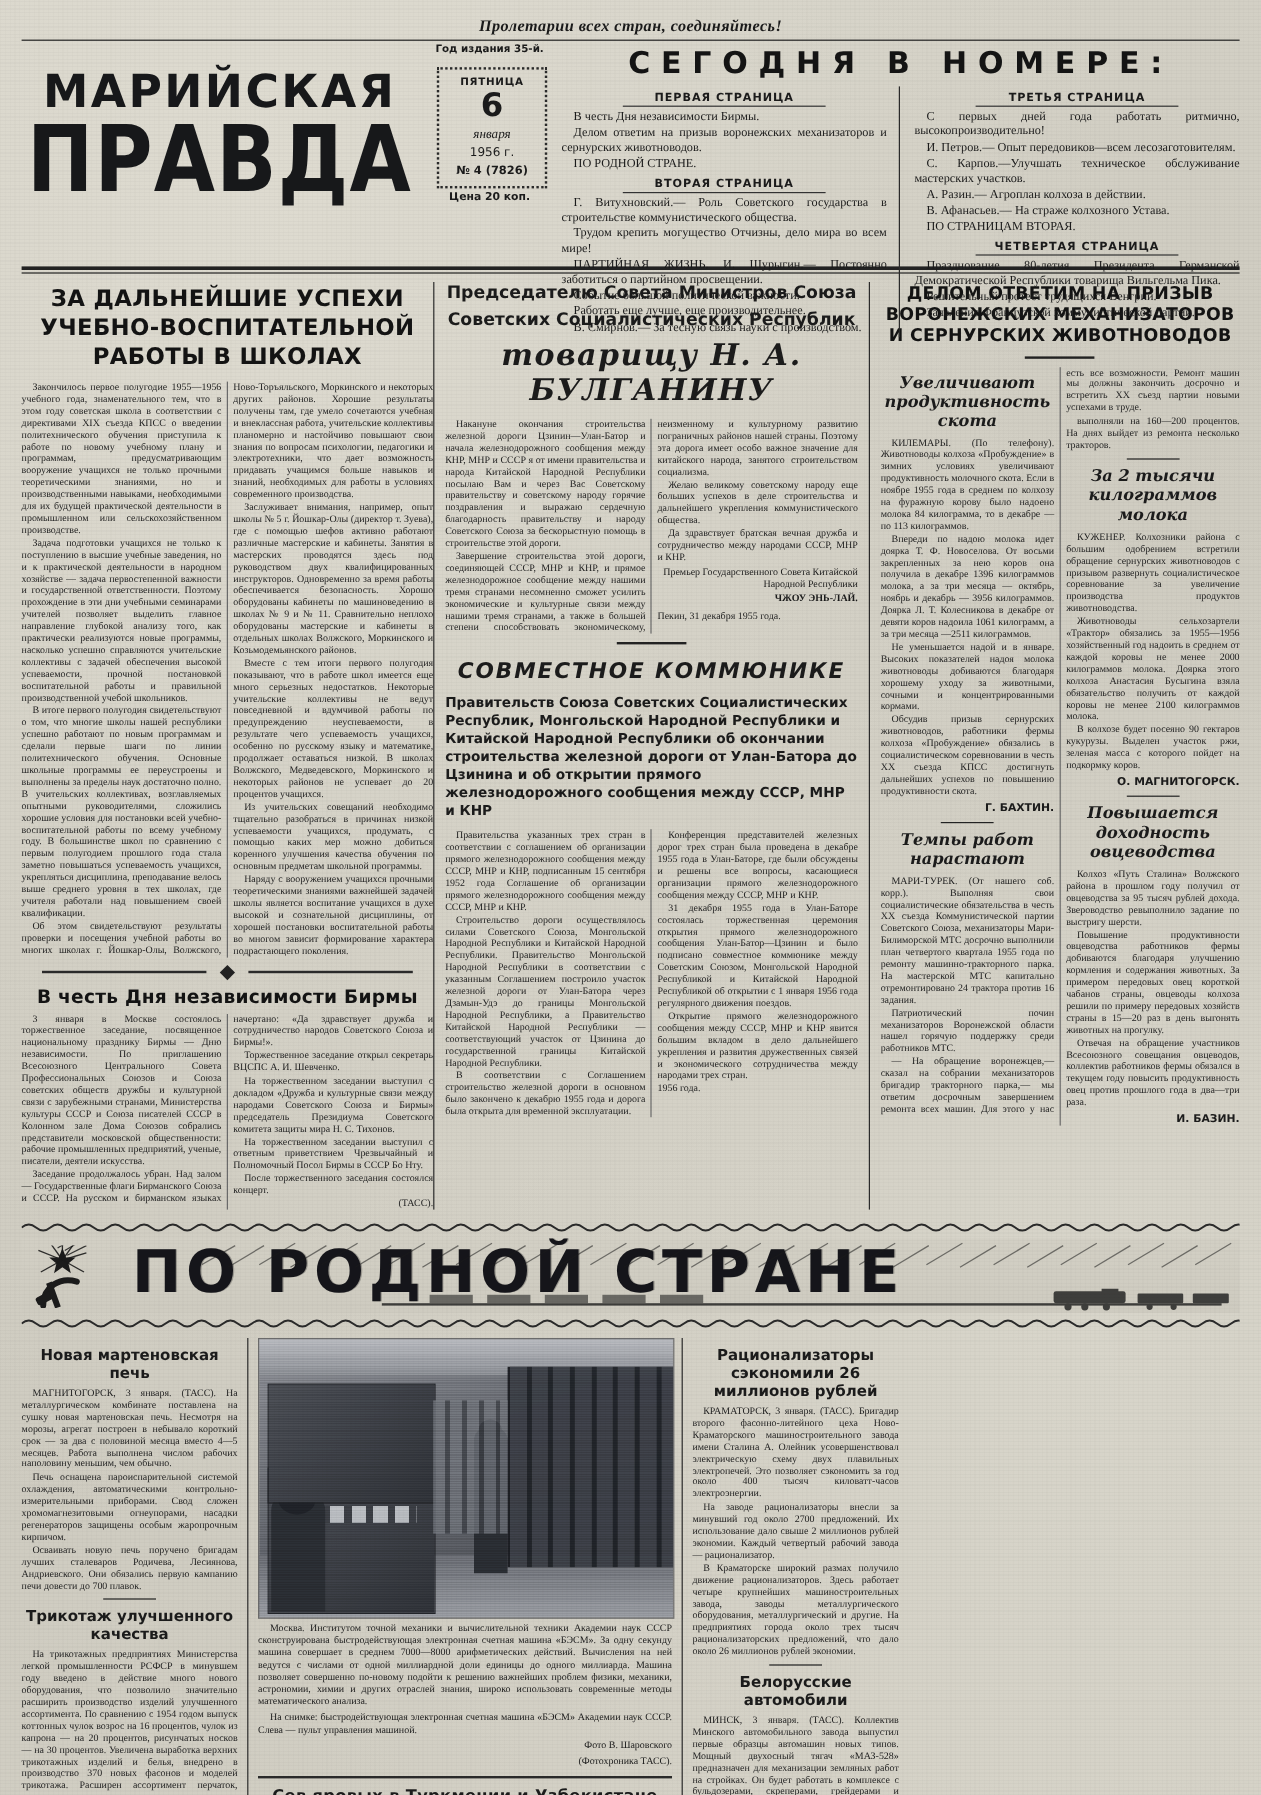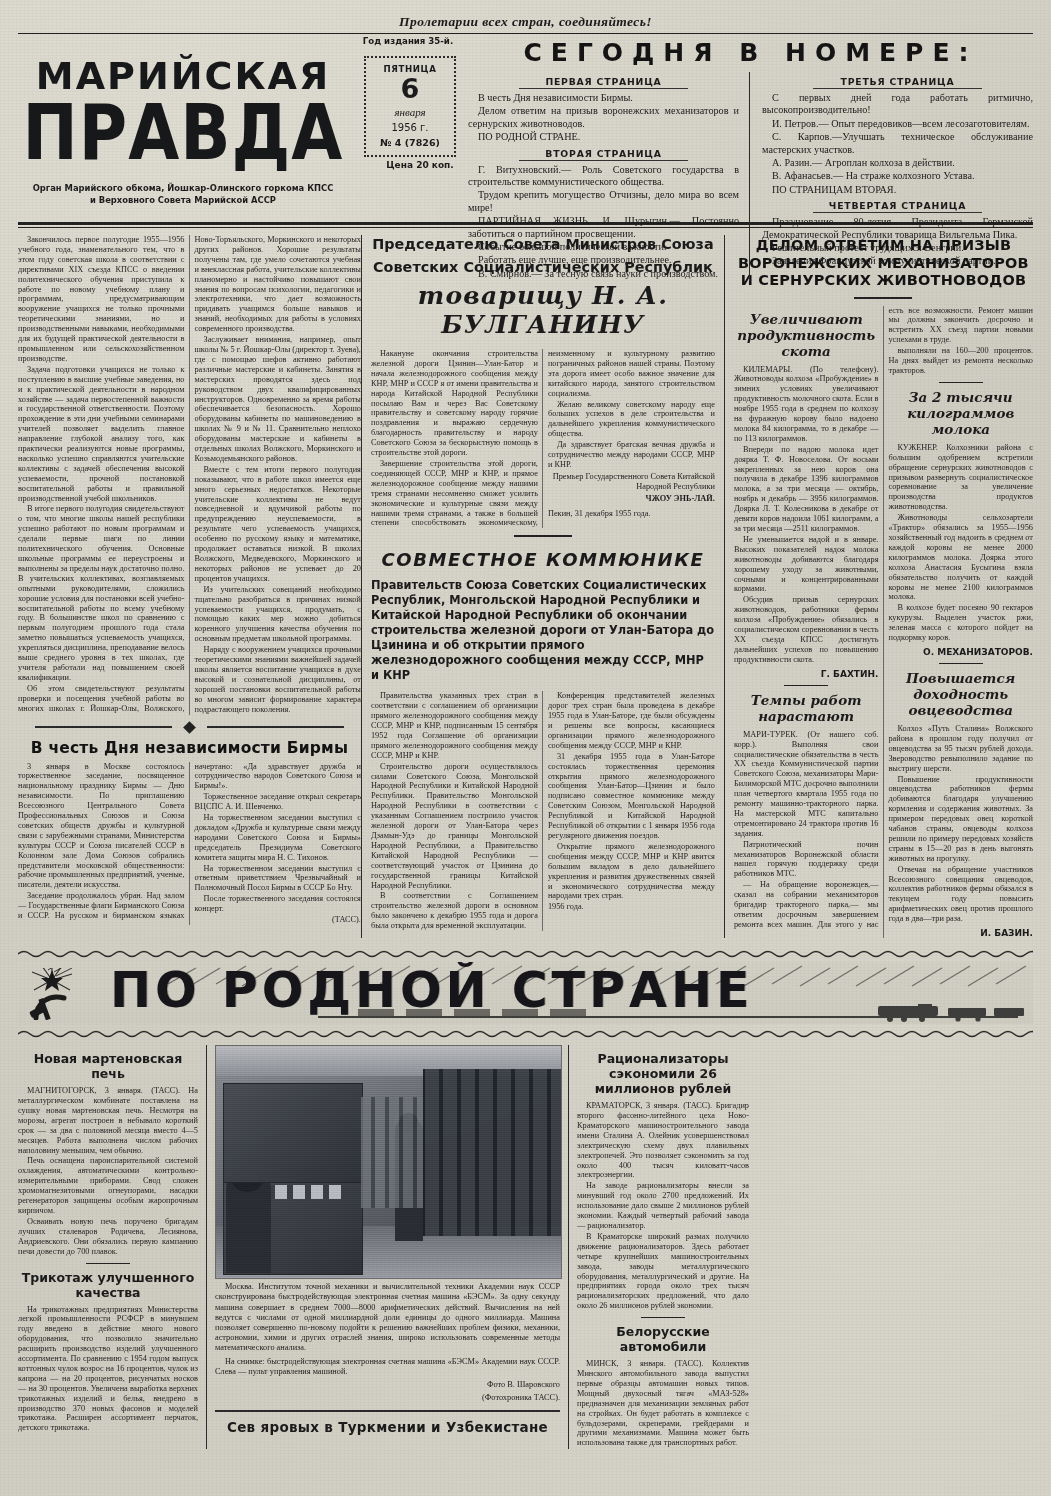--- a/index.html
+++ b/index.html
@@ -56,21 +56,21 @@
     position:absolute;left:346px;top:18px;width:84px;text-align:center;
     border:2px dotted #2a2a2a;padding:6px 2px 5px 2px;
   }
   .god{position:absolute;left:340px;top:-2px;width:100px;font-size:8.6px;font-weight:bold;
     font-family:"DejaVu Sans",sans-serif;text-align:center;}
   .d-day{font-family:"DejaVu Sans",sans-serif;font-size:8.6px;font-weight:bold;letter-spacing:.6px;}
   .d-num{font-family:"DejaVu Sans",sans-serif;font-size:27px;font-weight:bold;line-height:30px;}
   .d-mon{font-style:italic;font-size:11px;line-height:16px;}
   .d-year{font-size:10px;line-height:15px;font-family:"DejaVu Sans",sans-serif;}
   .d-no{font-size:9.5px;line-height:15px;font-family:"DejaVu Sans",sans-serif;font-weight:bold;}
-  .price{position:absolute;left:352px;top:122px;width:100px;text-align:center;
+  .price{position:absolute;left:340px;top:122px;width:100px;text-align:center;
     font-family:"DejaVu Sans",sans-serif;font-size:9px;font-weight:bold;}
 
   .mh-today{position:absolute;left:450px;top:0;width:565px;}
   .today-title{
     font-family:"DejaVu Sans", sans-serif;font-weight:bold;font-size:25px;
     letter-spacing:9px;text-align:center;line-height:30px;color:#141414;
   }
   .today-cols{display:flex;gap:10px;margin-top:4px;}
   .today-col{flex:1;position:relative;}
   .today-col.b{padding-left:12px;border-left:1.4px solid #2a2a2a;}
@@ -200,24 +200,20 @@
  <div class="inner">
 
   <div class="slogan">Пролетарии всех стран, соединяйтесь!</div>
   <div style="border-top:1.4px solid #222;margin-bottom:4px;"></div>
 
   <div class="masthead">
 
     <div class="mh-left">
       <div class="logo1">МАРИЙСКАЯ</div>
       <div class="logo2">ПРАВДА</div>
-      <div class="organ">
-        <div>Орган Марийского обкома,  Йошкар-Олинского горкома КПСС</div>
-        <div>и Верховного Совета Марийской АССР</div>
-      </div>
     </div>
 
     <div class="god">Год издания 35-й.</div>
     <div class="mh-date">
       <div class="d-day">ПЯТНИЦА</div>
       <div class="d-num">6</div>
       <div class="d-mon">января</div>
       <div class="d-year">1956 г.</div>
       <div class="d-no">№ 4 (7826)</div>
     </div>
@@ -254,20 +250,21 @@
         </div>
       </div>
     </div>
   </div>
 
   <div class="thick-rule"></div>
 
   <div class="grid">
 
     <div class="colA">
+      <h1 class="head">ЗА ДАЛЬНЕЙШИЕ УСПЕХИ УЧЕБНО-ВОСПИТАТЕЛЬНОЙ РАБОТЫ В ШКОЛАХ</h1>
       <div class="twocol">
         <p class="body">Закончилось первое полугодие 1955—1956 учебного года, знаменательного тем, что в этом году советская школа в соответствии с директивами XIX съезда КПСС о введении политехнического обучения приступила к работе по новому учебному плану и программам, предусматривающим вооружение учащихся не только прочными теоретическими знаниями, но и производственными навыками, необходимыми для их будущей практической деятельности в промышленном или сельскохозяйственном производстве.</p>
         <p class="body">Задача подготовки учащихся не только к поступлению в высшие учебные заведения, но и к практической деятельности в народном хозяйстве — задача первостепенной важности и государственной ответственности. Поэтому прохождение в эти дни учебными семинарами учителей позволяет выделить главное направление глубокой анализу того, как практически реализуются новые программы, насколько успешно справляются учительские коллективы с задачей обеспечения высокой успеваемости, прочной постановкой воспитательной работы и правильной производственной учебой школьников.</p>
         <p class="body">В итоге первого полугодия свидетельствуют о том, что многие школы нашей республики успешно работают по новым программам и сделали первые шаги по линии политехнического обучения. Основные школьные программы ее переустроены и выполнены за пределы наук достаточно полно. В учительских коллективах, возглавляемых опытными руководителями, сложились хорошие условия для постановки всей учебно-воспитательной работы по всему учебному году. В большинстве школ по сравнению с первым полугодием прошлого года стала заметно повышаться успеваемость учащихся, укрепляться дисциплина, преподавание велось выше среднего уровня в тех школах, где учителя работали над повышением своей квалификации.</p>
         <p class="body">Об этом свидетельствуют результаты проверки и посещения учебной работы во многих школах г. Йошкар-Олы, Волжского, Ново-Торъяльского, Моркинского и некоторых других районов. Хорошие результаты получены там, где умело сочетаются учебная и внеклассная работа, учительские коллективы планомерно и настойчиво повышают свои знания по вопросам психологии, педагогики и электротехники, что дает возможность придавать учащимся больше навыков и знаний, необходимых для работы в условиях современного производства.</p>
         <p class="body">Заслуживает внимания, например, опыт школы № 5 г. Йошкар-Олы (директор т. Зуева), где с помощью шефов активно работают различные мастерские и кабинеты. Занятия в мастерских проводятся здесь под руководством двух квалифицированных инструкторов. Одновременно за время работы обеспечивается безопасность. Хорошо оборудованы кабинеты по машиноведению в школах № 9 и № 11. Сравнительно неплохо оборудованы мастерские и кабинеты в отдельных школах Волжского, Моркинского и Козьмодемьянского районов.</p>
         <p class="body">Вместе с тем итоги первого полугодия показывают, что в работе школ имеется еще много серьезных недостатков. Некоторые учительские коллективы не ведут повседневной и вдумчивой работы по предупреждению неуспеваемости, в результате чего успеваемость учащихся, особенно по русскому языку и математике, продолжает оставаться низкой. В школах Волжского, Медведевского, Моркинского и некоторых районов не успевает до 20 процентов учащихся.</p>
         <p class="body">Из учительских совещаний необходимо тщательно разобраться в причинах низкой успеваемости учащихся, продумать, с помощью каких мер можно добиться коренного улучшения качества обучения по основным предметам школьной программы.</p>
         <p class="body">Наряду с вооружением учащихся прочными теоретическими знаниями важнейшей задачей школы является воспитание учащихся в духе высокой и сознательной дисциплины, от хорошей постановки воспитательной работы во многом зависит формирование характера подрастающего поколения.</p>
       </div>
@@ -335,27 +332,27 @@
         <p class="body">МАРИ-ТУРЕК. (От нашего соб. корр.). Выполняя свои социалистические обязательства в честь XX съезда Коммунистической партии Советского Союза, механизаторы Мари-Билиморской МТС досрочно выполнили план четвертого квартала 1955 года по ремонту машинно-тракторного парка. На мастерской МТС капитально отремонтировано 24 трактора против 16 задания.</p>
         <p class="body">Патриотический почин механизаторов Воронежской области нашел горячую поддержку среди работников МТС.</p>
         <p class="body">— На обращение воронежцев,— сказал на собрании механизаторов бригадир тракторного парка,— мы ответим досрочным завершением ремонта всех машин. Для этого у нас есть все возможности. Ремонт машин мы должны закончить досрочно и встретить XX съезд партии новыми успехами в труде.</p>
 
         <p class="body">выполняли на 160—200 процентов. На днях выйдет из ремонта несколько тракторов.</p>
         <div class="dash-s"></div>
         <h2 class="sub">За 2 тысячи килограммов молока</h2>
         <p class="body">КУЖЕНЕР. Колхозники района с большим одобрением встретили обращение сернурских животноводов с призывом развернуть социалистическое соревнование за увеличение производства продуктов животноводства.</p>
         <p class="body">Животноводы сельхозартели «Трактор» обязались за 1955—1956 хозяйственный год надоить в среднем от каждой коровы не менее 2000 килограммов молока. Доярка этого колхоза Анастасия Бусыгина взяла обязательство получить от каждой коровы не менее 2100 килограммов молока.</p>
         <p class="body">В колхозе будет посеяно 90 гектаров кукурузы. Выделен участок ржи, зеленая масса с которого пойдет на подкормку коров.</p>
-        <p class="sig">О. МЕХАНИЗАТОРОВ.</p>
+        <p class="sig">О. МАГНИТОГОРСК.</p>
         <div class="dash-s"></div>
 
         <h2 class="sub">Повышается доходность овцеводства</h2>
         <p class="body">Колхоз «Путь Сталина» Волжского района в прошлом году получил от овцеводства за 95 тысяч рублей дохода. Звероводство ревыполнило задание по выстригу шерсти.</p>
         <p class="body">Повышение продуктивности овцеводства работников фермы добиваются благодаря улучшению кормления и содержания животных. За примером передовых овец короткой чабанов страны, овцеводы колхоза решили по примеру передовых хозяйств страны в 15—20 раз в день выгонять животных на прогулку.</p>
-        <p class="body">Отвечая на обращение участников Всесоюзного совещания овцеводов, коллектив работников фермы обязался в текущем году повысить арифметических овец против прошлого года в два—три раза.</p>
+        <p class="body">Отвечая на обращение участников Всесоюзного совещания овцеводов, коллектив работников фермы обязался в текущем году повысить продуктивность овец против прошлого года в два—три раза.</p>
         <p class="sig">И. БАЗИН.</p>
       </div>
     </div>
   </div>
 
   <div class="banner-wrap">
     <svg class="wave" viewBox="0 0 1015 9" preserveAspectRatio="none">
       <path d="M0 5 Q 6 0 12 5 T 24 5 T 36 5 T 48 5 T 60 5 T 72 5 T 84 5 T 96 5 T 108 5 T 120 5 T 132 5 T 144 5 T 156 5 T 168 5 T 180 5 T 192 5 T 204 5 T 216 5 T 228 5 T 240 5 T 252 5 T 264 5 T 276 5 T 288 5 T 300 5 T 312 5 T 324 5 T 336 5 T 348 5 T 360 5 T 372 5 T 384 5 T 396 5 T 408 5 T 420 5 T 432 5 T 444 5 T 456 5 T 468 5 T 480 5 T 492 5 T 504 5 T 516 5 T 528 5 T 540 5 T 552 5 T 564 5 T 576 5 T 588 5 T 600 5 T 612 5 T 624 5 T 636 5 T 648 5 T 660 5 T 672 5 T 684 5 T 696 5 T 708 5 T 720 5 T 732 5 T 744 5 T 756 5 T 768 5 T 780 5 T 792 5 T 804 5 T 816 5 T 828 5 T 840 5 T 852 5 T 864 5 T 876 5 T 888 5 T 900 5 T 912 5 T 924 5 T 936 5 T 948 5 T 960 5 T 972 5 T 984 5 T 996 5 T 1008 5 T 1020 5" fill="none" stroke="#2a2a2a" stroke-width="1.6"></path>
     </svg>
 

